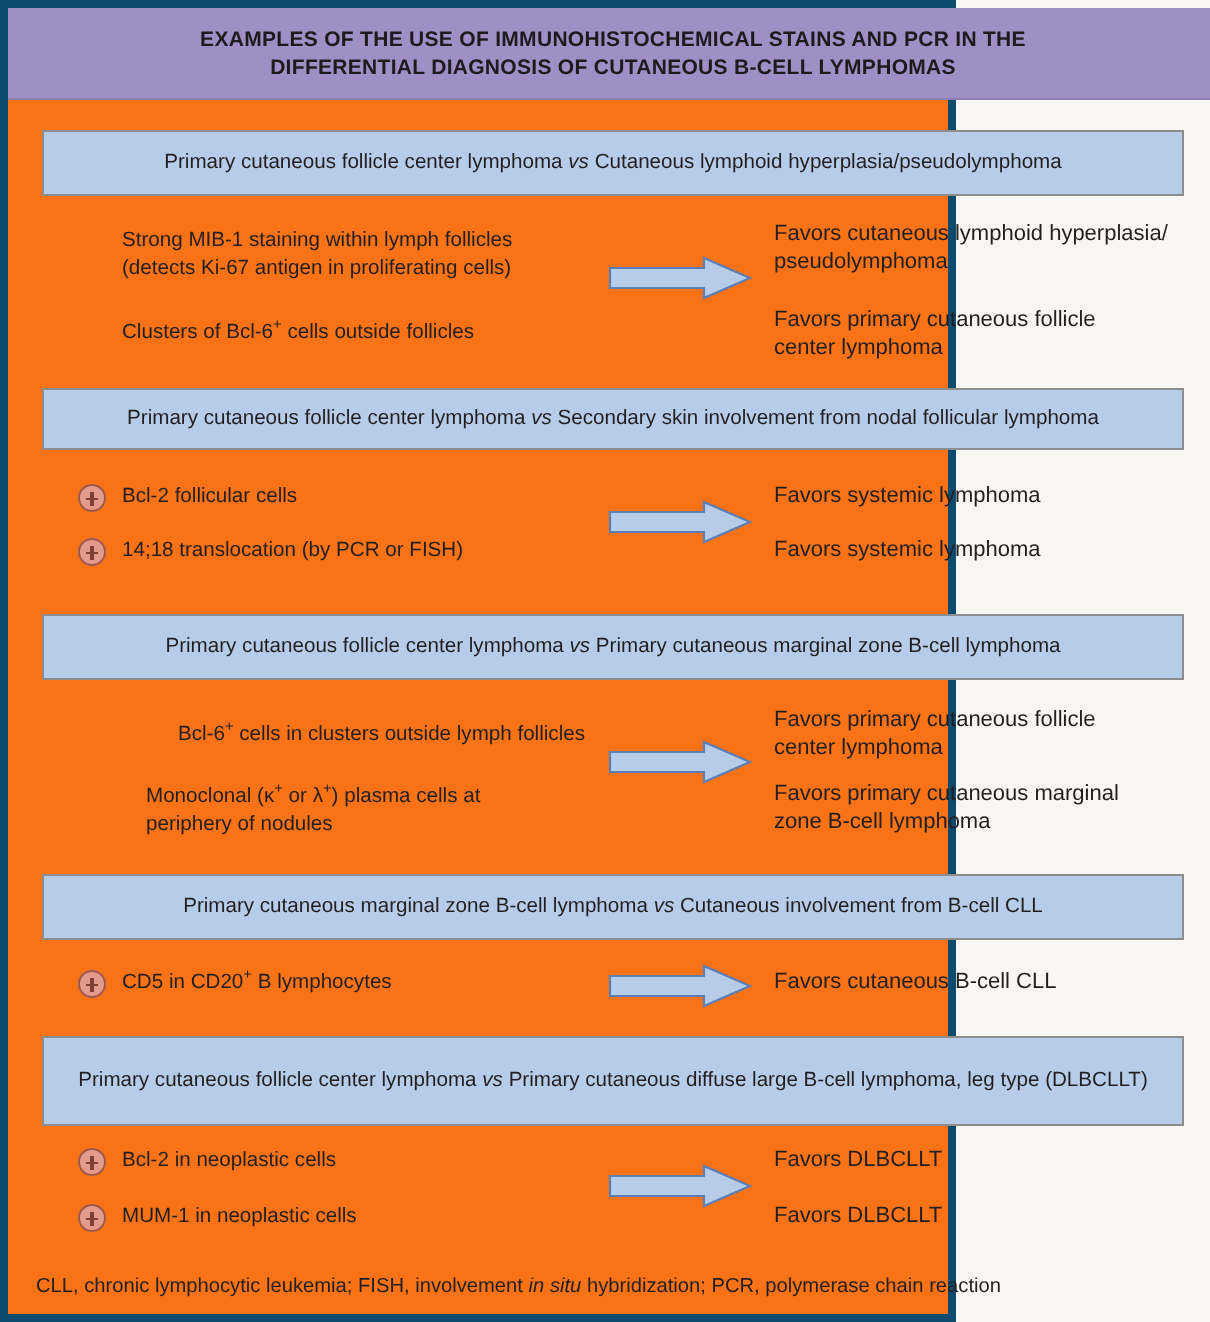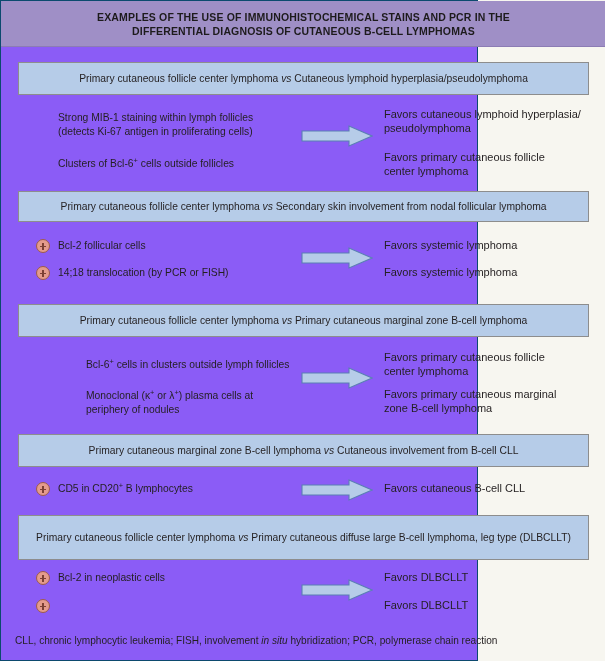--- a/index.html
+++ b/index.html
@@ -11,22 +11,22 @@
     height: 661px;
     background: #f7f6f0;
     font-family: "Liberation Sans", sans-serif;
     color: #231f20;
     overflow: hidden;
   }
   .page {
     position: relative;
     width: 478px;
     height: 661px;
-    background: #8b5cf6;
-    border: 1px solid #0c4a6e;
+    background: #f97316;
+    border: 4px solid #0c4a6e;
     box-sizing: border-box;
   }
   
   .title-bar {
     position: absolute;
     left: 0;
     top: 0;
     width: 605px;
     height: 46px;
     background: #9f8fc6;
@@ -212,21 +212,21 @@
     <div class="bar-text">
       <span>Primary cutaneous follicle center lymphoma</span>
       <i>vs</i>
       <span>Primary cutaneous marginal zone B-cell lymphoma</span>
     </div>
   </div>
 
   <div class="finding" style="left:85px; top:357px; width:300px;">
     <div>Bcl-6<sup>+</sup> cells in clusters outside lymph follicles</div>
   </div>
-  <div class="finding" style="left:85px; top:388px; width:300px;">
+  <div class="finding" style="left:69px; top:388px; width:300px;">
     <div>Monoclonal (κ<sup>+</sup> or λ<sup>+</sup>) plasma cells at</div>
     <div>periphery of nodules</div>
   </div>
 
   <div class="arrow" style="left:300px; top:366px;">
     <svg width="72" height="22" viewBox="0 0 72 22">
       <polygon points="1,6 48,6 48,1 71,11 48,21 48,16 1,16" fill="#b6cce8" stroke="#5b7fb4" stroke-width="1.1" stroke-linejoin="miter"></polygon>
     </svg>
   </div>
 
@@ -270,20 +270,23 @@
       <span>leg type (DLBCLLT)</span>
     </div>
   </div>
 
   <div class="plus-badge" style="left:35px; top:570px;"></div>
   <div class="finding" style="left:57px; top:570px; width:280px;">
     <div>Bcl-2 in neoplastic cells</div>
   </div>
 
   <div class="plus-badge" style="left:35px; top:598px;"></div>
+  <div class="finding" style="left:57px; top:598px; width:280px;">
+    <div>MUM-1 in neoplastic cells</div>
+  </div>
 
   <div class="arrow" style="left:300px; top:578px;">
     <svg width="72" height="22" viewBox="0 0 72 22">
       <polygon points="1,6 48,6 48,1 71,11 48,21 48,16 1,16" fill="#b6cce8" stroke="#5b7fb4" stroke-width="1.1" stroke-linejoin="miter"></polygon>
     </svg>
   </div>
 
   <div class="favor" style="left:383px; top:570px; width:215px;">
     <div>Favors DLBCLLT</div>
   </div>

